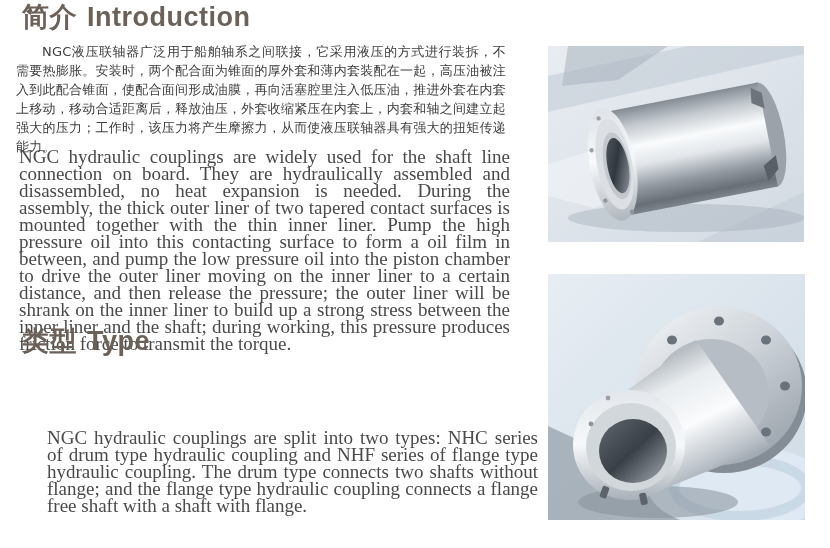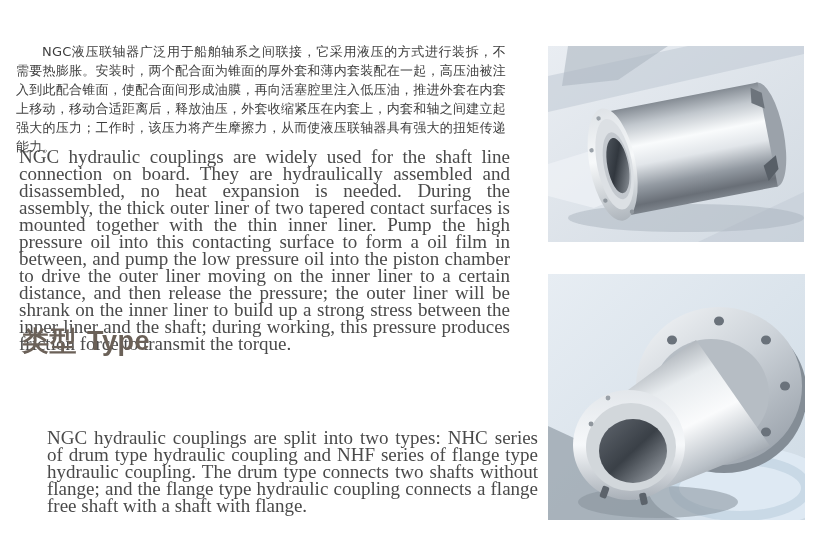--- a/index.html
+++ b/index.html
@@ -40,20 +40,23 @@
   figure.product-img{position:absolute;margin:0;padding:0;}
   #img-drum{left:548px;top:46px;width:256px;height:196px;}
   #img-flange{left:548px;top:274px;width:257px;height:246px;}
   figure.product-img svg{display:block;width:100%;height:100%;}
 </style>
 </head>
 <body>
 
 <div class="page">
 
+  <h1 class="sec-heading" id="h1-intro">
+    <span>简介</span><span class="heading-en">Introduction</span>
+  </h1>
 
   <p class="zh" id="p-zh-1">NGC液压联轴器广泛用于船舶轴系之间联接，它采用液压的方式进行装拆，不需要热膨胀。安装时，两个配合面为锥面的厚外套和薄内套装配在一起，高压油被注入到此配合锥面，使配合面间形成油膜，再向活塞腔里注入低压油，推进外套在内套上移动，移动合适距离后，释放油压，外套收缩紧压在内套上，内套和轴之间建立起强大的压力；工作时，该压力将产生摩擦力，从而使液压联轴器具有强大的扭矩传递能力。</p>
 
   <p class="en" id="p-en-1">NGC hydraulic couplings are widely used for the shaft line connection on board. They are hydraulically assembled and disassembled, no heat expansion is needed. During the assembly, the thick outer liner of two tapered contact surfaces is mounted together with the thin inner liner. Pump the high pressure oil into this contacting surface to form a oil film in between, and pump the low pressure oil into the piston chamber to drive the outer liner moving on the inner liner to a certain distance, and then release the pressure; the outer liner will be shrank on the inner liner to build up a strong stress between the inner liner and the shaft; during working, this pressure produces friction force to transmit the torque.</p>
 
   <h1 class="sec-heading" id="h1-type">
     <span>类型</span><span class="heading-en">Type</span>
   </h1>
 
 

